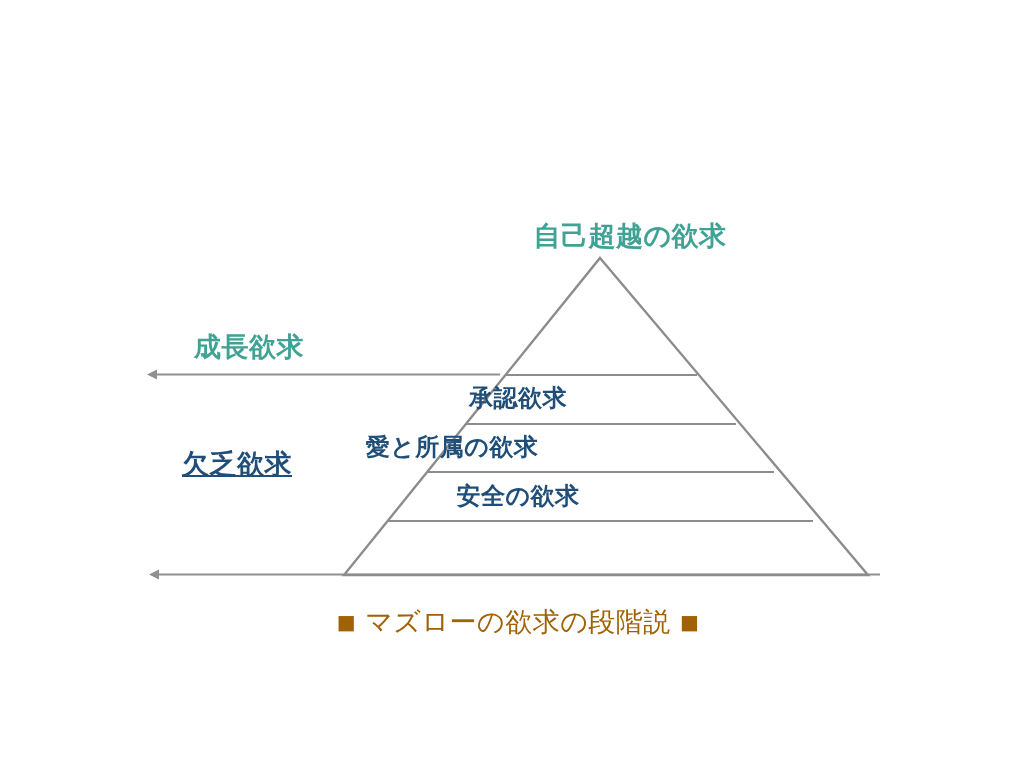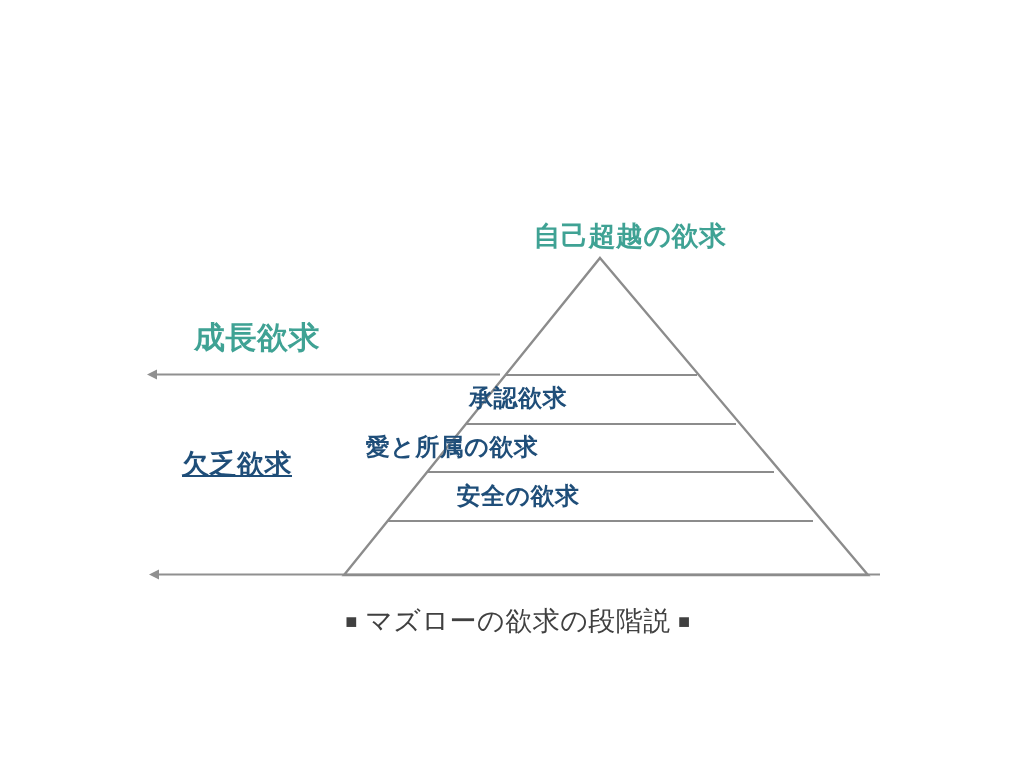--- a/index.html
+++ b/index.html
@@ -74,22 +74,22 @@
   #label-safety .inner { position: relative; left: 6px; }
 
   #label-physiological {
     left: 0; top: 534px; width: 1024px; text-align: center;
     font-size: 24px;
   }
   #label-physiological .inner { position: relative; left: 6px; }
 
   
   #label-growth {
-    left: 182px; top: 322px;
-    font-size: 31px;
+    left: 182px; top: 333px;
+    font-size: 27px;
     text-align: center;
   }
   #label-deficiency {
     left: 182px; top: 450px;
     font-size: 27px;
     text-decoration: underline;
   }
 
   
   #caption {
@@ -143,21 +143,21 @@
 
   <div class="txt navy" id="label-safety" style="color: rgb(31, 78, 121);">
     <span class="inner">安全の欲求</span>
   </div>
 
 
   <div class="txt teal" id="label-growth" style="color: rgb(63, 162, 148);">成長欲求</div>
 
   <div class="txt navy" id="label-deficiency" style="color: rgb(31, 78, 121);">欠乏欲求</div>
 
-  <div class="txt dark" id="caption" style="color: #404040; font-family: Liberation Serif, serif;">
+  <div class="txt dark" id="caption" style="color: #a16207;">
     <span class="inner">
       <span class="bullet">■</span>
       <span>マズローの欲求の段階説</span>
       <span class="bullet">■</span>
     </span>
   </div>
 
 </div>
 
 </body></html>

